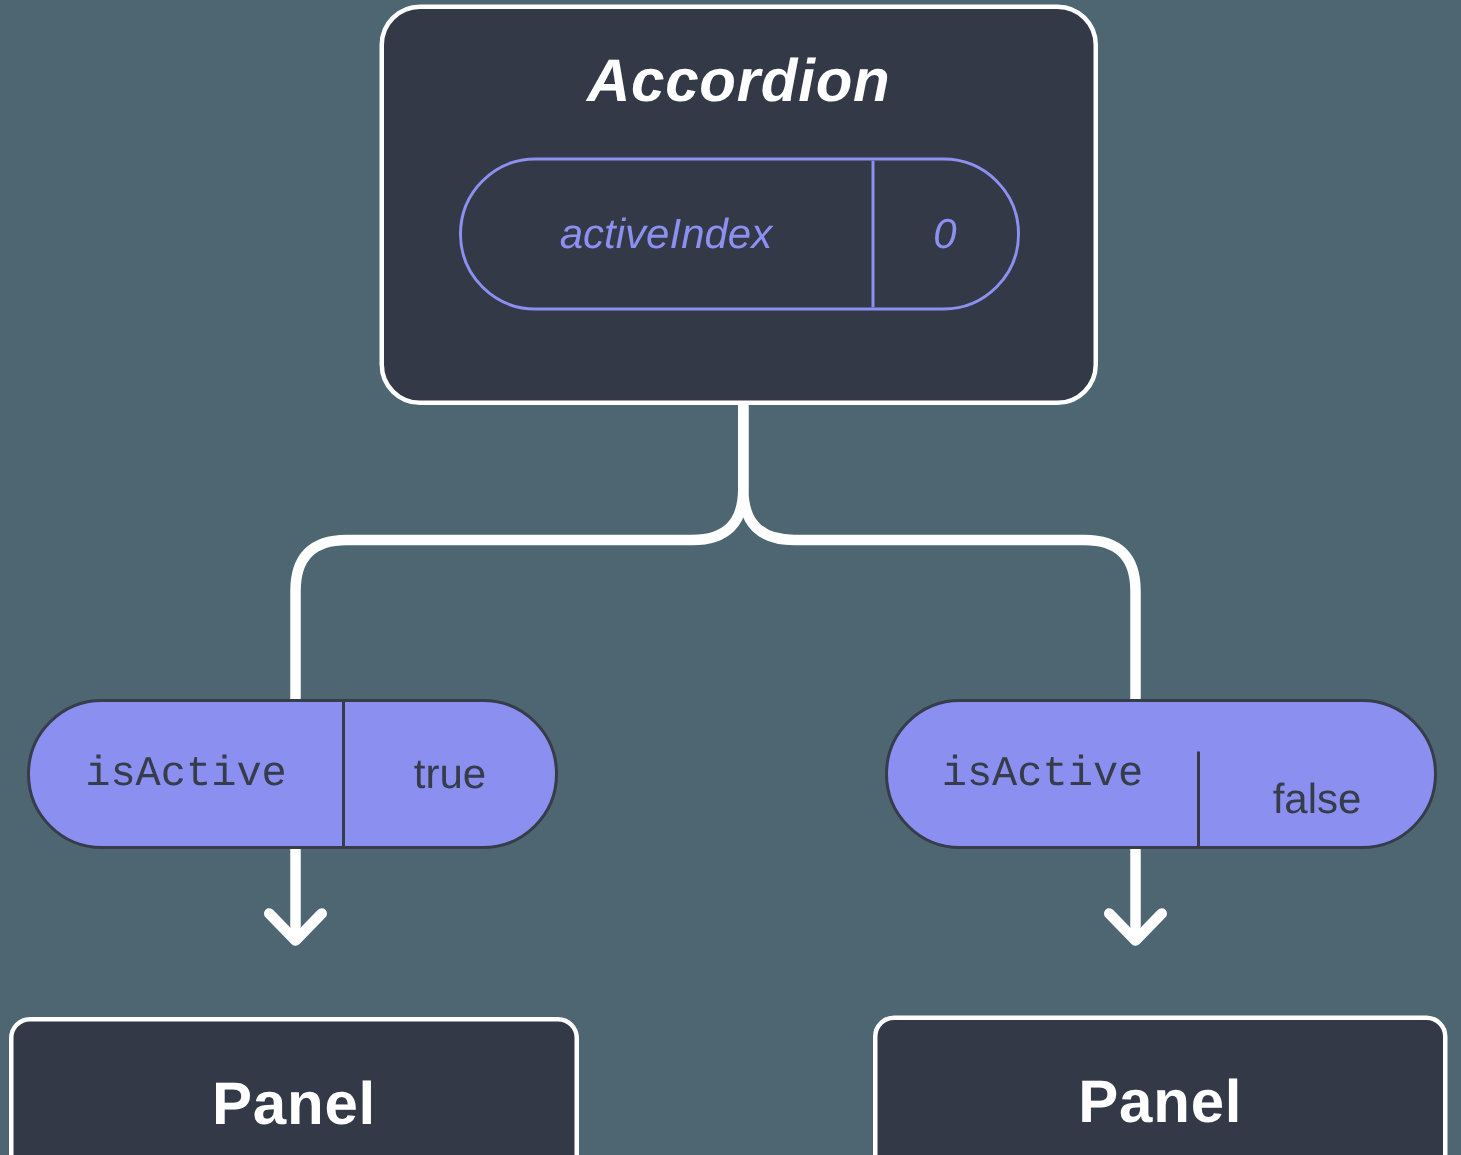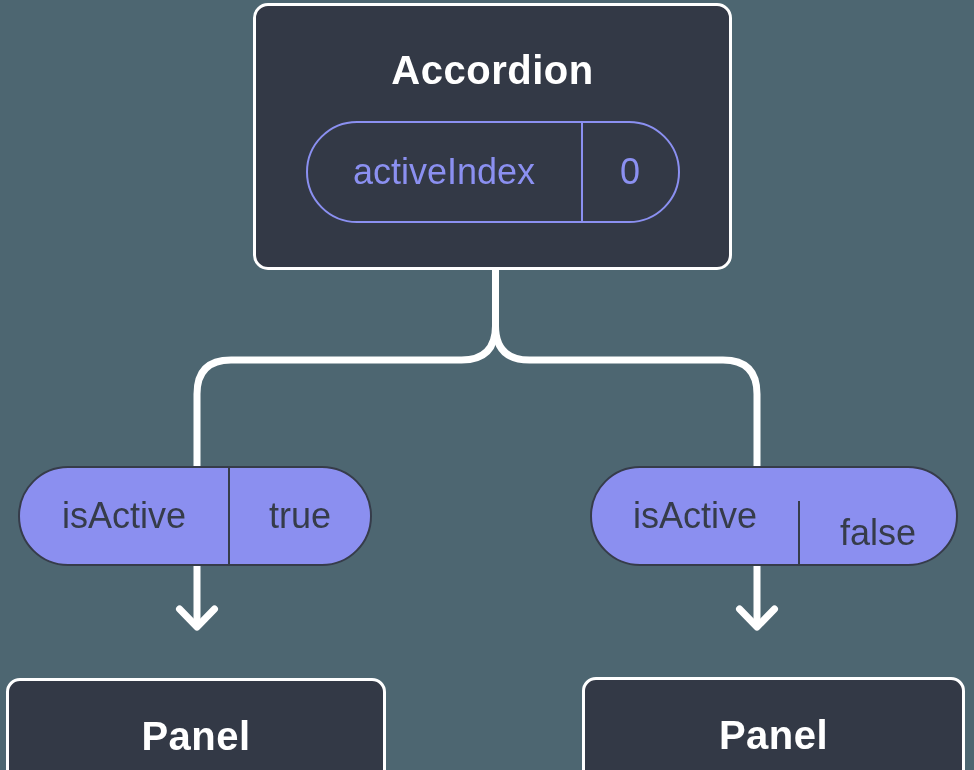--- a/index.html
+++ b/index.html
@@ -26,46 +26,47 @@
     box-sizing: border-box;
     background: #333946;
     border: 3px solid #ffffff;
     color: #ffffff;
   }
   .node-accordion {
     left: 253px;
     top: 3px;
     width: 479px;
     height: 267px;
-    border-radius: 15px;
+    border-radius: 27px;
     display: flex;
     flex-direction: column;
     align-items: center;
-    padding-top: 42px;
+    padding-top: 26px;
+    font-style: italic;
   }
   .node-title {
     font-size: 40px;
     font-weight: 600;
     line-height: 44px;
     color: #ffffff;
     text-align: center;
     letter-spacing: 0.5px;
   }
   .pill {
     box-sizing: border-box;
     display: flex;
     align-items: stretch;
     border-radius: 52px;
     overflow: hidden;
   }
   .pill .cell {
     display: flex;
     align-items: center;
     justify-content: center;
-    font-size: 36px;
+    font-size: 28px;
     font-weight: 500;
     white-space: nowrap;
   }
   .pill-outline {
     margin-top: 29px;
     width: 374px;
     height: 102px;
     border: 2.5px solid #8b90f1;
     background: transparent;
     color: #8b90f1;
@@ -76,21 +77,21 @@
   .pill-outline .cell-value { width: 95px; }
   .pill-filled {
     position: absolute;
     height: 100px;
     background: #8b8ff0;
     border: 2px solid #363c4a;
     color: #363c4a;
   }
   .pill-filled .cell { color: #363c4a; }
   .pill-filled .cell + .cell { border-left: 2px solid #363c4a; }
-  .pill-filled .cell-name { flex: 1; }
+  .pill-filled .cell-name { flex: 1; font-family: Liberation Mono, monospace; }
   .pill-left {
     left: 18px;
     top: 466px;
     width: 354px;
   }
   .pill-left .cell-value { width: 140px; }
   .pill-right {
     left: 590px;
     top: 466px;
     width: 368px;

